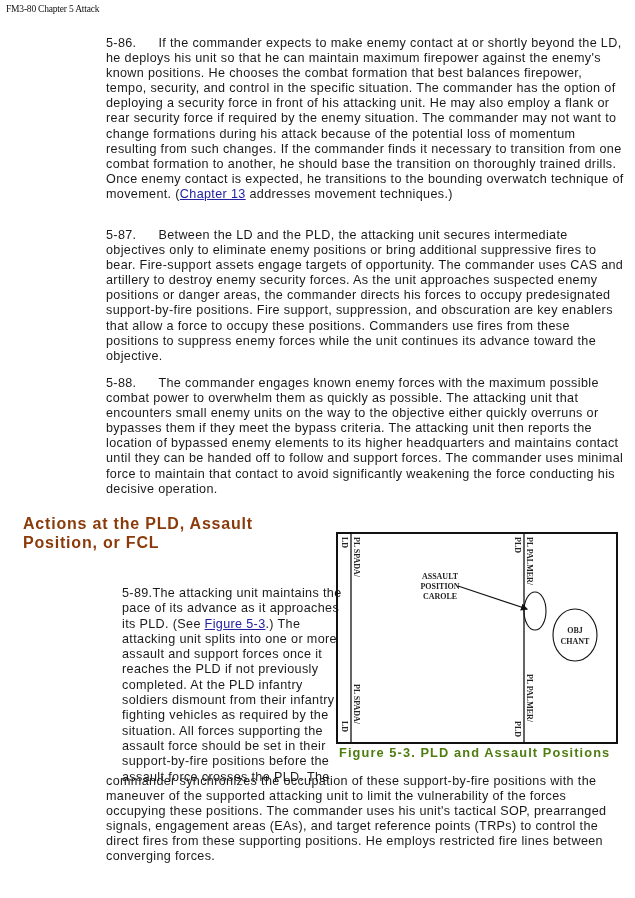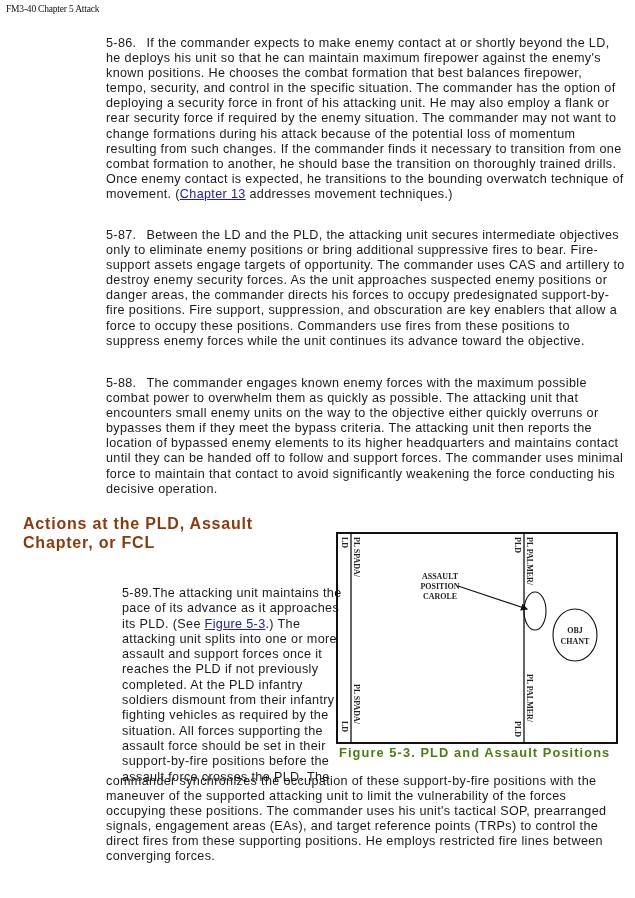--- a/index.html
+++ b/index.html
@@ -8,21 +8,21 @@
       position: absolute; left: 6px; top: 4px;
       font-family: "Liberation Serif", serif; font-size: 9.5px; color: #111;
       letter-spacing: -0.2px;
     }
     .para {
       position: absolute; left: 106px; width: 520px;
       font-family: "Liberation Sans", sans-serif; font-size: 12.6px;
       line-height: 15.1px; color: #1a1a1a; letter-spacing: 0.35px;
       word-spacing: 0px; margin: 0;
     }
-    .para .num { margin-right: 10px; }
+    .para .num { margin-right: 22px; }
     a.link { color: #2020a0; }
     .heading {
       position: absolute; left: 23px; top: 514px; width: 300px;
       font-family: "Liberation Sans", sans-serif; font-weight: bold;
       font-size: 16px; line-height: 19px; color: #8b3a0a; letter-spacing: 0.8px; margin: 0;
     }
     .para-589a {
       position: absolute; left: 106px; top: 570px; width: 222px;
       font-family: "Liberation Sans", sans-serif; font-size: 12.6px;
       line-height: 15.3px; color: #1a1a1a; letter-spacing: 0.35px; margin: 16px;
@@ -37,29 +37,29 @@
     .fig-caption {
       position: absolute; left: 339px; top: 745px;
       font-family: "Liberation Sans", sans-serif; font-weight: bold; font-size: 12.8px;
       letter-spacing: 1.1px; color: #4d7c0f; margin: 0;
     }
     .svg-label { font-family: "Liberation Serif", serif; font-weight: bold; font-size: 8px; fill: #222; }
   </style>
 </head>
 <body>
 
-<div class="running-header">FM3-40 Chapter 5 Attack</div>
+<div class="running-header">FM3-80 Chapter 5 Attack</div>
 
 <p class="para" style="top:36px;"><span class="num">5-86.</span><span>If the commander expects to make enemy contact at or shortly beyond the LD, he deploys his unit so that he can maintain maximum firepower against the enemy's known positions. He chooses the combat formation that best balances firepower, tempo, security, and control in the specific situation. The commander has the option of deploying a security force in front of his attacking unit. He may also employ a flank or rear security force if required by the enemy situation. The commander may not want to change formations during his attack because of the potential loss of momentum resulting from such changes. If the commander finds it necessary to transition from one combat formation to another, he should base the transition on thoroughly trained drills. Once enemy contact is expected, he transitions to the bounding overwatch technique of movement. (</span><a class="link" href="#">Chapter 13</a><span> addresses movement techniques.)</span></p>
 
 <p class="para" style="top:228px;"><span class="num">5-87.</span><span>Between the LD and the PLD, the attacking unit secures intermediate objectives only to eliminate enemy positions or bring additional suppressive fires to bear. Fire-support assets engage targets of opportunity. The commander uses CAS and artillery to destroy enemy security forces. As the unit approaches suspected enemy positions or danger areas, the commander directs his forces to occupy predesignated support-by-fire positions. Fire support, suppression, and obscuration are key enablers that allow a force to occupy these positions. Commanders use fires from these positions to suppress enemy forces while the unit continues its advance toward the objective.</span></p>
 
 <p class="para" style="top:376px;"><span class="num">5-88.</span><span>The commander engages known enemy forces with the maximum possible combat power to overwhelm them as quickly as possible. The attacking unit that encounters small enemy units on the way to the objective either quickly overruns or bypasses them if they meet the bypass criteria. The attacking unit then reports the location of bypassed enemy elements to its higher headquarters and maintains contact until they can be handed off to follow and support forces. The commander uses minimal force to maintain that contact to avoid significantly weakening the force conducting his decisive operation.</span></p>
 
-<h2 class="heading">Actions at the PLD, Assault Chapter, or FCL</h2>
+<h2 class="heading">Actions at the PLD, Assault Position, or FCL</h2>
 
 <p class="para-589a"><span class="num">5-89.</span><span>The attacking unit maintains the pace of its advance as it approaches its PLD. (See </span><a class="link" href="#">Figure 5-3</a><span>.) The attacking unit splits into one or more assault and support forces once it reaches the PLD if not previously completed. At the PLD infantry soldiers dismount from their infantry fighting vehicles as required by the situation. All forces supporting the assault force should be set in their support-by-fire positions before the assault force crosses the PLD. The</span></p>
 
 <p class="para-589b">commander synchronizes the occupation of these support-by-fire positions with the maneuver of the supported attacking unit to limit the vulnerability of the forces occupying these positions. The commander uses his unit's tactical SOP, prearranged signals, engagement areas (EAs), and target reference points (TRPs) to control the direct fires from these supporting positions. He employs restricted fire lines between converging forces.</p>
 
 <div class="figure">
   <svg width="283" height="213" viewBox="0 0 283 213" xmlns="http://www.w3.org/2000/svg">
     <defs>
       <marker id="arrowhead" markerWidth="6" markerHeight="6" refX="5" refY="3" orient="auto">
         <path d="M0,0 L6,3 L0,6 z" fill="#111"></path>

